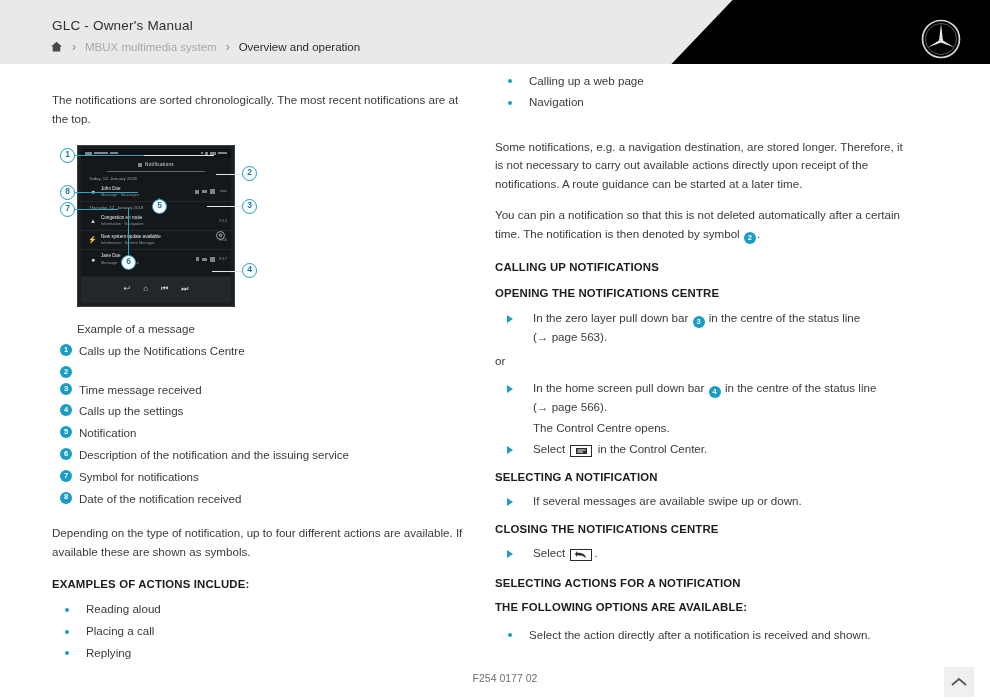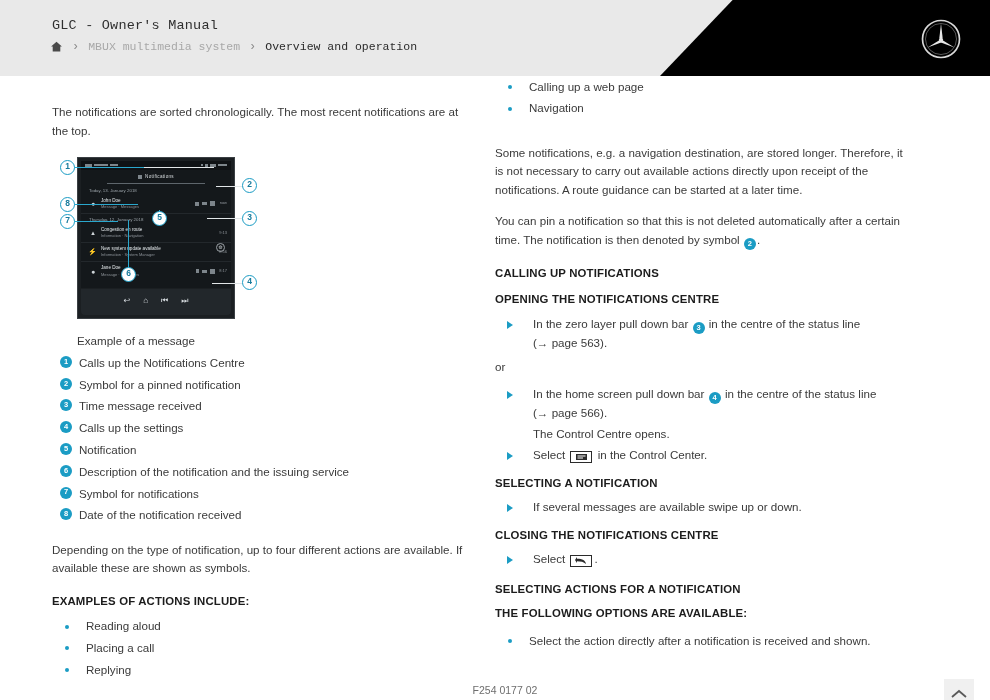--- a/index.html
+++ b/index.html
@@ -9,24 +9,23 @@
     background:#ffffff;
     font-family:"Liberation Sans", sans-serif;
     color:#2b2b2b;
     overflow:hidden;
     position:relative;
   }
 
   
   .header {
     position:relative;
-    width:990px; height:76px;
+    width:990px; height:64px;
     background:#e9e9e9;
     overflow:hidden;
-    font-family:Liberation Mono, monospace;
   }
   .header-black {
     position:absolute; top:0; right:0;
     width:330px; height:76px;
     background:#000000;
     clip-path: polygon(22% 0, 100% 0, 100% 100%, 0 100%);
   }
   .star {
     position:absolute; top:18px; right:28px;
     width:42px; height:42px;
@@ -362,21 +361,20 @@
     <div class="legend">
       <div class="lg-row noicon">
         <span class="lg-txt">Example of a message</span>
       </div>
       <div class="lg-row" style="padding-left:8px;">
         <span class="badge">1</span>
         <span class="lg-txt">Calls up the Notifications Centre</span>
       </div>
       <div class="lg-row" style="padding-left:8px;">
         <span class="badge">2</span>
-        <span class="lg-txt">Symbol for a pinned notification</span>
       </div>
       <div class="lg-row" style="padding-left:8px;">
         <span class="badge">3</span>
         <span class="lg-txt">Time message received</span>
       </div>
       <div class="lg-row" style="padding-left:8px;">
         <span class="badge">4</span>
         <span class="lg-txt">Calls up the settings</span>
       </div>
       <div class="lg-row" style="padding-left:8px;">
@@ -403,21 +401,21 @@
 
     <ul class="bullets">
       <li>Reading aloud</li>
       <li>Placing a call</li>
       <li>Replying</li>
     </ul>
   </div>
 
   <div class="col col-right">
 
-    <ul class="bullets" style="">
+    <ul class="bullets" style="margin-top:6px;">
       <li>Calling up a web page</li>
       <li>Navigation</li>
     </ul>
 
     <p class="para" style="margin-top:24px;">Some notifications, e.g. a navigation destination, are stored longer. Therefore, it is not necessary to carry out available actions directly upon receipt of the notifications. A route guidance can be started at a later time.</p>
 
     <p class="para">
       <span>You can pin a notification so that this is not deleted automatically after a certain time. The notification is then denoted by symbol</span>
       <span class="badge inline">2</span><span>.</span>
     </p>

